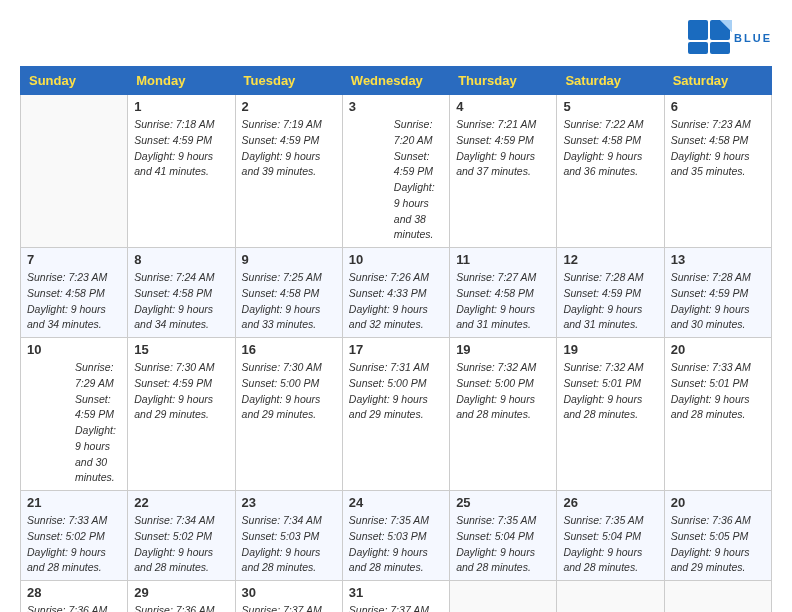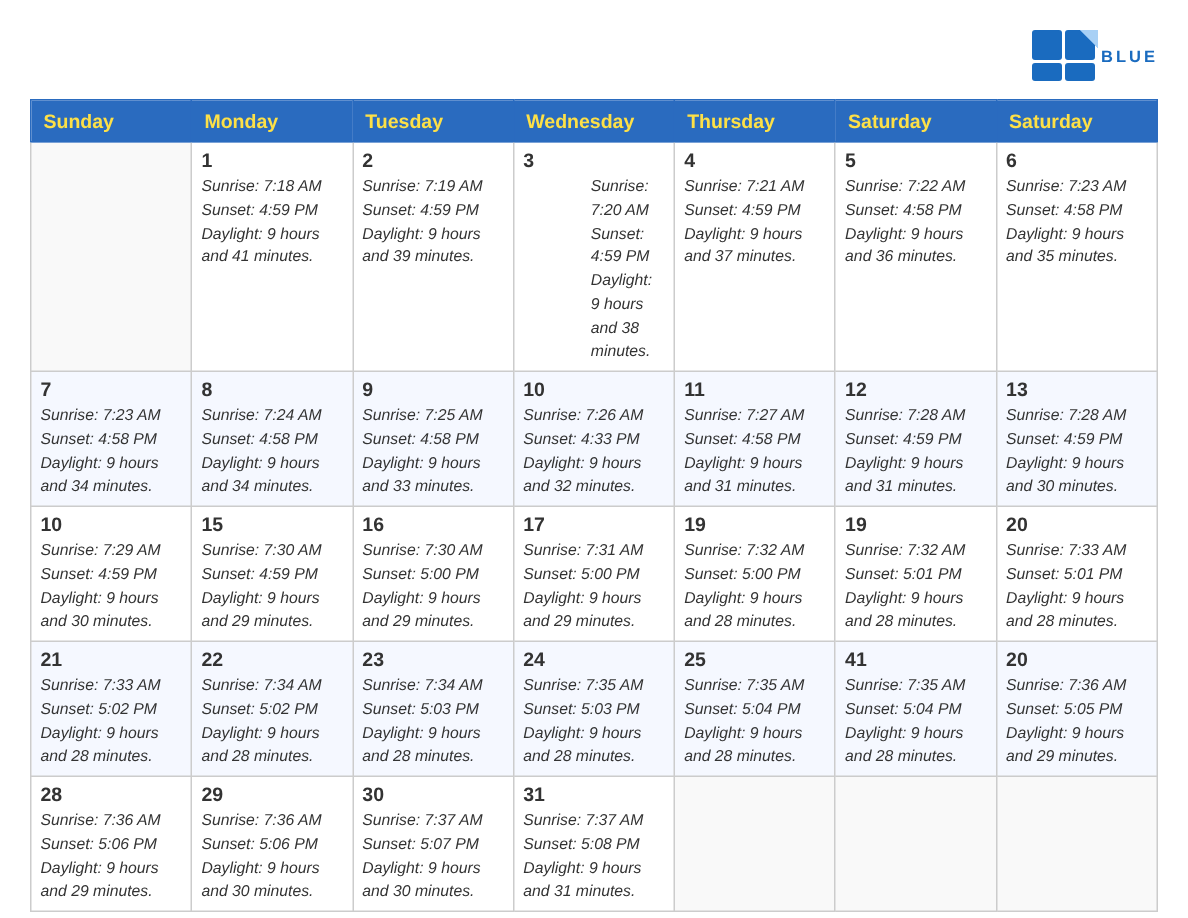--- a/index.html
+++ b/index.html
@@ -216,21 +216,21 @@
           <div class="day-number">13</div>
           <div class="day-info" style="white-space: pre-line;">Sunrise: 7:28 AM
 Sunset: 4:59 PM
 Daylight: 9 hours
 and 30 minutes.</div>
         </td>
       </tr>
       <tr>
         <td>
           <div class="day-number">10</div>
-          <div class="day-info" style="white-space: pre-line;">Sunrise: 7:29 AM
+          <div class="day-info" style="white-space: pre-line; margin-left: 48px;">Sunrise: 7:29 AM
 Sunset: 4:59 PM
 Daylight: 9 hours
 and 30 minutes.</div>
         </td>
         <td>
           <div class="day-number">15</div>
           <div class="day-info" style="white-space: pre-line;">Sunrise: 7:30 AM
 Sunset: 4:59 PM
 Daylight: 9 hours
 and 29 minutes.</div>
@@ -301,21 +301,21 @@
 and 28 minutes.</div>
         </td>
         <td>
           <div class="day-number">25</div>
           <div class="day-info" style="white-space: pre-line;">Sunrise: 7:35 AM
 Sunset: 5:04 PM
 Daylight: 9 hours
 and 28 minutes.</div>
         </td>
         <td>
-          <div class="day-number">41</div>
+          <div class="day-number">26</div>
           <div class="day-info" style="white-space: pre-line;">Sunrise: 7:35 AM
 Sunset: 5:04 PM
 Daylight: 9 hours
 and 28 minutes.</div>
         </td>
         <td>
           <div class="day-number">20</div>
           <div class="day-info" style="white-space: pre-line;">Sunrise: 7:36 AM
 Sunset: 5:05 PM
 Daylight: 9 hours

